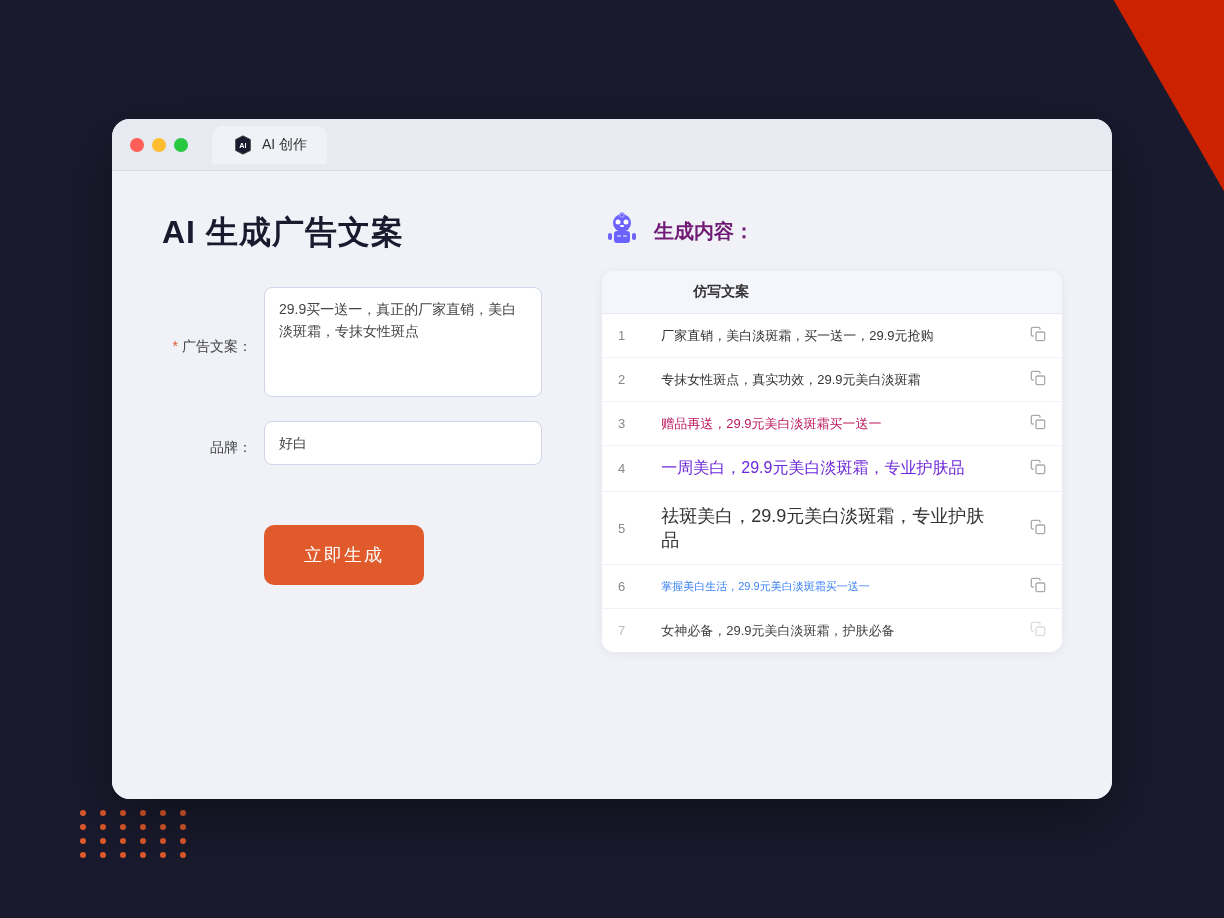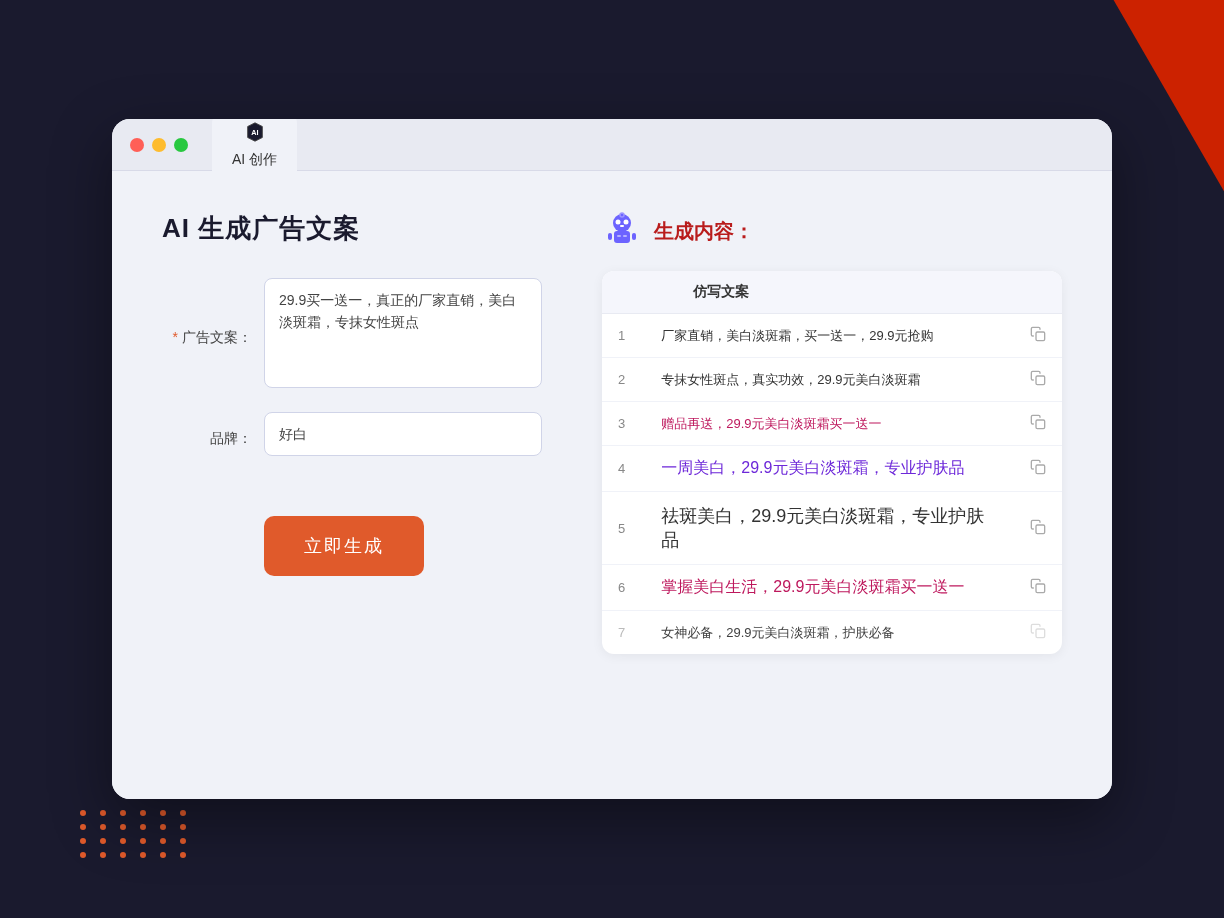--- a/index.html
+++ b/index.html
@@ -79,42 +79,41 @@
     .tab {
       background: #f0f2f8;
       border-radius: 10px 10px 0 0;
       padding: 8px 20px;
       display: flex;
       align-items: center;
       gap: 8px;
       font-size: 14px;
       color: #333;
       font-weight: 500;
-      flex-direction: column;
     }
     .tab-icon {
       width: 22px;
       height: 22px;
     }
 
     
     .main-content {
       display: flex;
       padding: 40px 50px;
       gap: 60px;
       background: #f0f2f8;
       min-height: 628px;
     }
 
     
     .left-panel {
       flex: 0 0 380px;
     }
     .page-title {
-      font-size: 26px;
+      font-size: 32px;
       font-weight: 700;
       color: #1a1a2e;
       margin-bottom: 32px;
       letter-spacing: 1px;
     }
     .form-group {
       display: flex;
       align-items: center;
       margin-bottom: 24px;
     }
@@ -172,21 +171,21 @@
       gap: 12px;
       margin-bottom: 20px;
     }
     .robot-icon {
       width: 40px;
       height: 40px;
     }
     .right-title {
       font-size: 20px;
       font-weight: 600;
-      color: #b91c1c;
+      color: #701a75;
     }
 
     
     .results-table {
       width: 100%;
       border-collapse: collapse;
       background: white;
       border-radius: 12px;
       overflow: hidden;
       box-shadow: 0 2px 12px rgba(0,0,0,0.06);
@@ -351,21 +350,21 @@
             <tr>
               <td style="color: rgb(136, 136, 136); text-align: center; font-size: 13px;">5</td>
               <td style="font-size: 18px; color: rgb(51, 51, 51); padding-left: 20px;">祛斑美白，29.9元美白淡斑霜，专业护肤品</td>
               <td style="text-align: center; cursor: pointer;"><svg width="16" height="16" viewBox="0 0 24 24" fill="none" stroke="#aaa" stroke-width="2" stroke-linecap="round" stroke-linejoin="round">
     <rect x="9" y="9" width="13" height="13" rx="2" ry="2"></rect>
     <path d="M5 15H4a2 2 0 0 1-2-2V4a2 2 0 0 1 2-2h9a2 2 0 0 1 2 2v1"></path>
   </svg></td>
             </tr>
             <tr>
               <td style="color: rgb(136, 136, 136); text-align: center; font-size: 13px;">6</td>
-              <td style="font-size: 16px; color: #be185d; padding-left: 20px;">掌握美白生活，29.9元美白淡斑霜买一送一</td>
+              <td style="font-size: 11px; color: #3b82f6; padding-left: 20px;">掌握美白生活，29.9元美白淡斑霜买一送一</td>
               <td style="text-align: center; cursor: pointer;"><svg width="16" height="16" viewBox="0 0 24 24" fill="none" stroke="#aaa" stroke-width="2" stroke-linecap="round" stroke-linejoin="round">
     <rect x="9" y="9" width="13" height="13" rx="2" ry="2"></rect>
     <path d="M5 15H4a2 2 0 0 1-2-2V4a2 2 0 0 1 2-2h9a2 2 0 0 1 2 2v1"></path>
   </svg></td>
             </tr>
             <tr>
               <td style="color: rgb(187, 187, 187); text-align: center; font-size: 13px;">7</td>
               <td style="font-size: 13px; color: #404040; padding-left: 20px;">女神必备，29.9元美白淡斑霜，护肤必备</td>
               <td style="text-align: center; cursor: pointer;"><svg width="16" height="16" viewBox="0 0 24 24" fill="none" stroke="#ddd" stroke-width="2" stroke-linecap="round" stroke-linejoin="round">
     <rect x="9" y="9" width="13" height="13" rx="2" ry="2"></rect>

